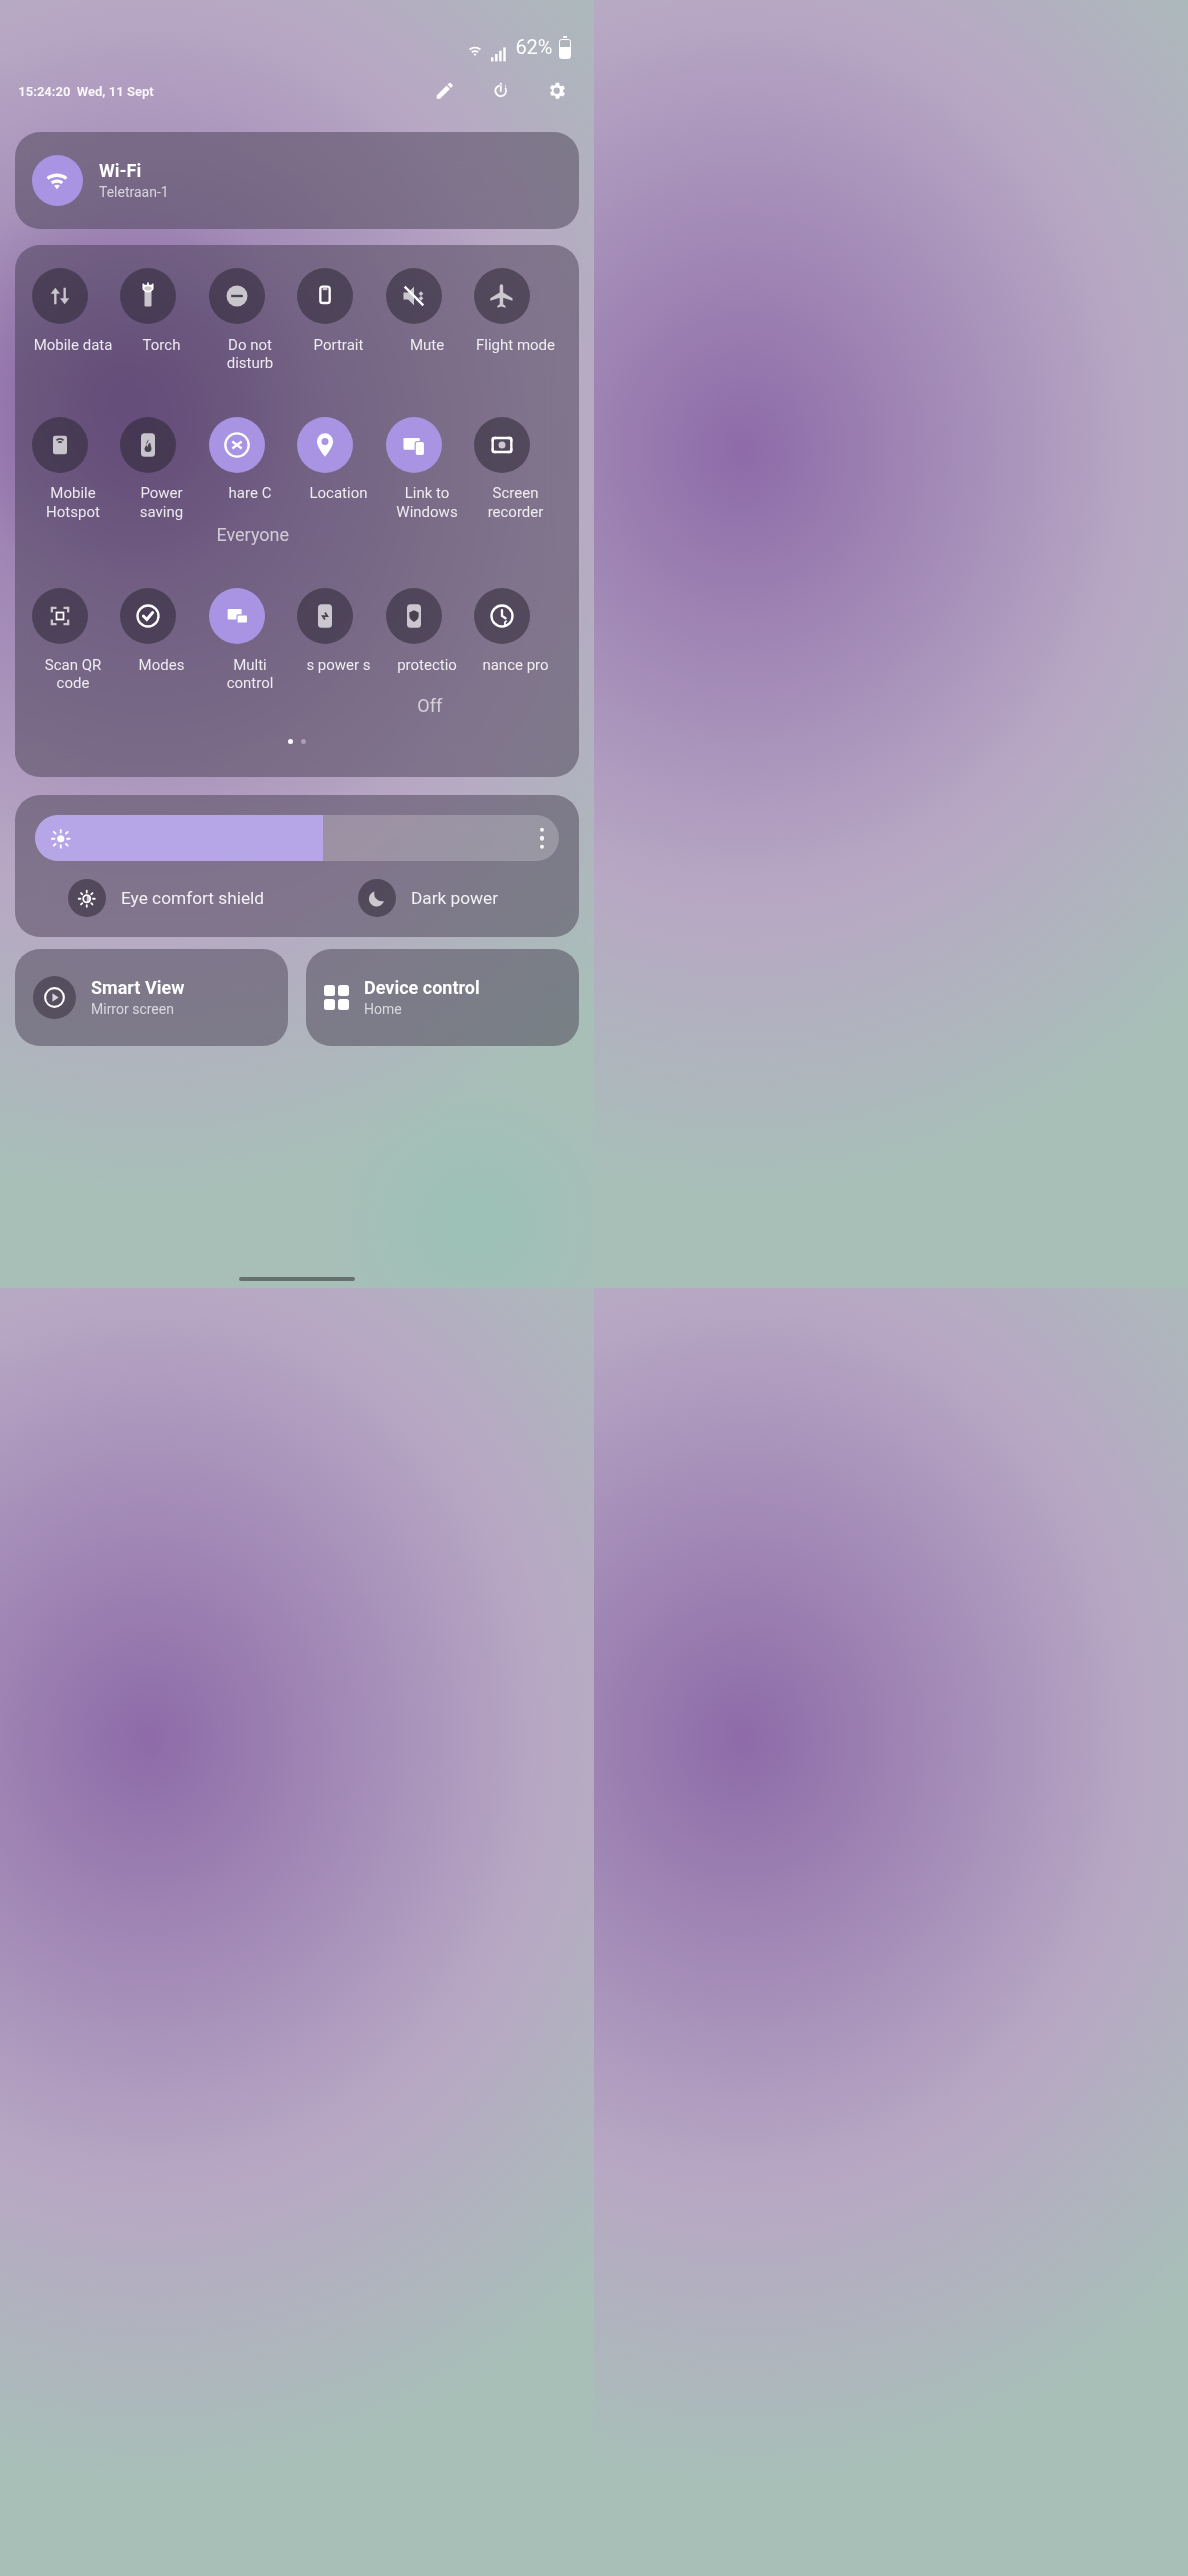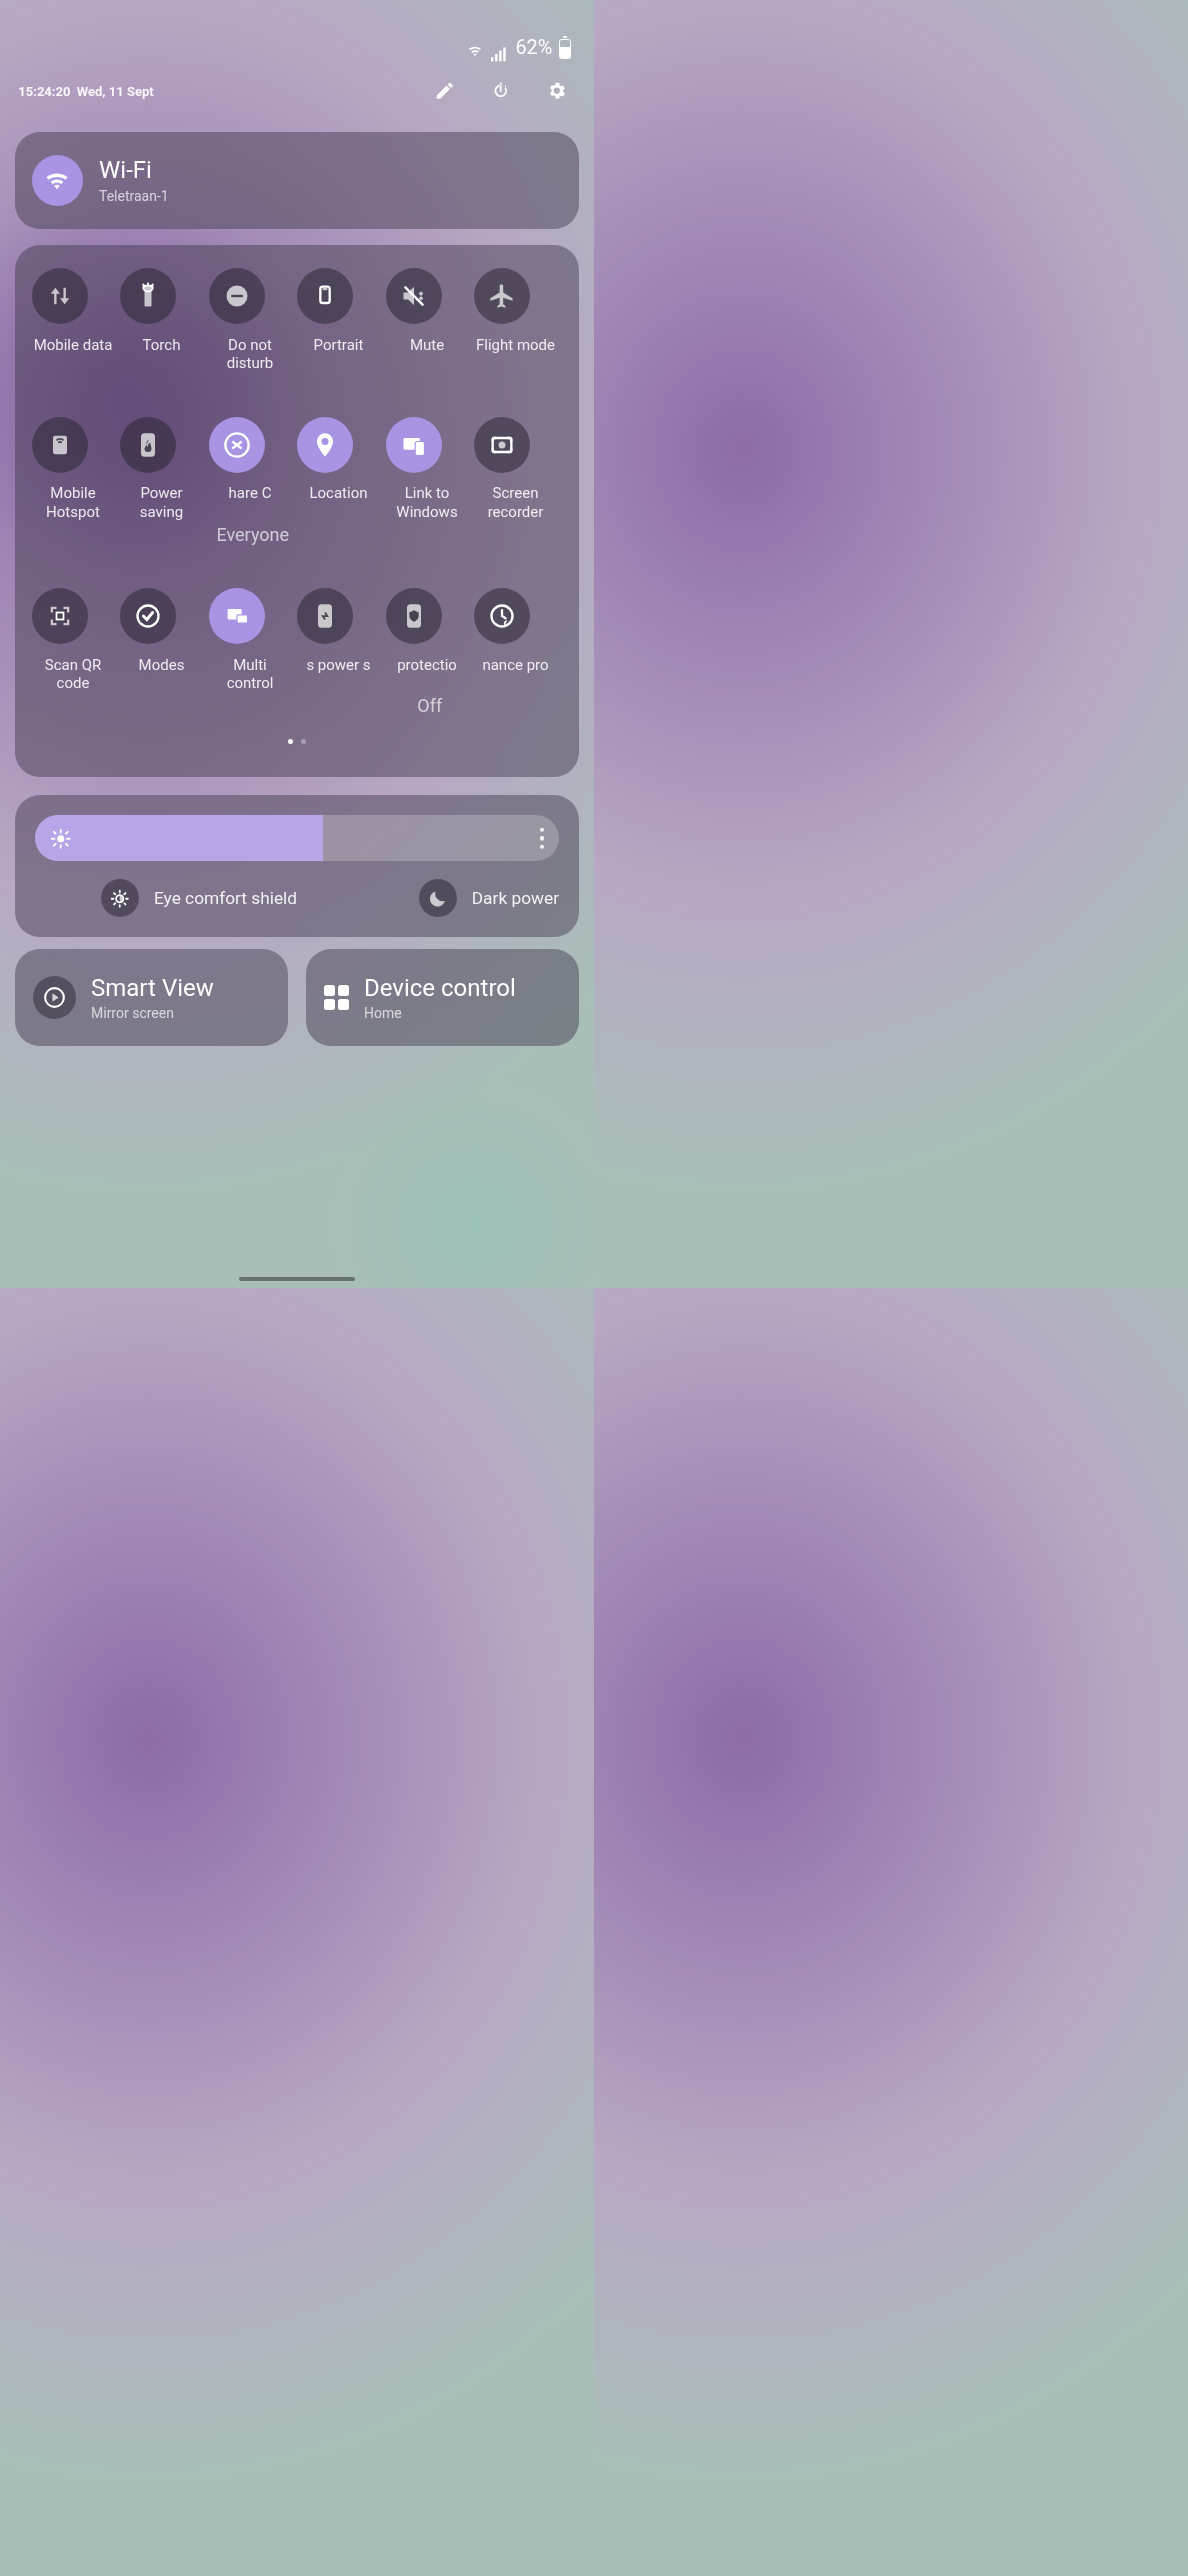--- a/index.html
+++ b/index.html
@@ -23,21 +23,21 @@
 .hdr-btn{width:25px;height:25px;display:flex;align-items:center;justify-content:center}
 .hdr-btn svg{width:21.5px;height:21.5px;fill:#fff}
 
 
 .card{background:rgba(70,60,80,.48);border-radius:25px;backdrop-filter:blur(16.5px)}
 .row{display:flex;gap:18px;margin-top:11.6px}
 .pill{flex:1;height:97px;display:flex;align-items:center;gap:16.5px;padding:0 16.5px}
 .pill-ic{width:51px;height:51px;border-radius:50%;background:#a894e3;display:flex;align-items:center;justify-content:center;flex-shrink:0}
 .pill-ic svg{width:28px;height:28px;fill:#fff}
 .pill-t{display:flex;flex-direction:column;gap:3.3px}
-.pill-t1{font-size:24px;font-weight:400}
+.pill-t1{font-size:18px;font-weight:700}
 .pill-t2{font-size:14px;color:rgba(255,255,255,.7)}
 
 
 .tiles{margin-top:16.5px;padding:23px 16.5px 33px}
 .tgrid{display:grid;grid-template-columns:repeat(6,1fr);row-gap:43px;column-gap:0}
 .tile{display:flex;flex-direction:column;text-align:center}
 .tic{width:56px;height:56px;border-radius:50%;background:rgba(45,38,52,.55);display:flex;align-items:center;justify-content:center}
 .tic.on{background:#a894e3}
 .tic svg{width:28px;height:28px;fill:rgba(255,255,255,.7)}
 .tic.on svg{fill:#fff}
@@ -48,21 +48,21 @@
 .dot.act{background:#fff}
 
 
 .bpanel{margin-top:18px;padding:20px}
 .slider{position:relative;height:46px;border-radius:23px;background:rgba(255,255,255,.22);display:flex;align-items:center;overflow:hidden}
 .slider-fill{position:absolute;left:0;top:0;bottom:0;background:#b6a6e8}
 .slider svg{position:relative;margin-left:15px;width:21.5px;height:21.5px;fill:#fff;z-index:2}
 .slider-dots{position:absolute;right:15px;top:50%;transform:translateY(-50%);display:flex;flex-direction:column;gap:4.1px;z-index:2}
 .slider-dots span{width:4.1px;height:4.1px;border-radius:50%;background:rgba(255,255,255,.9)}
 .brow{display:flex;margin-top:18px}
-.bitem{flex:1;display:flex;align-items:center;justify-content:flex-end;gap:15px}
+.bitem{flex:1;display:flex;align-items:center;justify-content:center;gap:15px}
 .bic{width:38px;height:38px;border-radius:50%;background:rgba(45,38,52,.55);display:flex;align-items:center;justify-content:center}
 .bic svg{width:21.5px;height:21.5px;fill:rgba(255,255,255,.7)}
 .blbl{font-size:17.3px;color:rgba(255,255,255,.9)}
 
 
 .bcard{flex:1;height:97px;display:flex;align-items:center;gap:15px;padding:0 18px}
 .bic2{width:43px;height:43px;border-radius:50%;background:rgba(45,38,52,.5);display:flex;align-items:center;justify-content:center;flex-shrink:0}
 .bic2 svg{width:25px;height:25px;fill:rgba(255,255,255,.75)}
 .gic{width:25px;height:25px;display:grid;grid-template-columns:1fr 1fr;gap:3.3px}
 .gic span{background:#fff;border-radius:2.5px}

